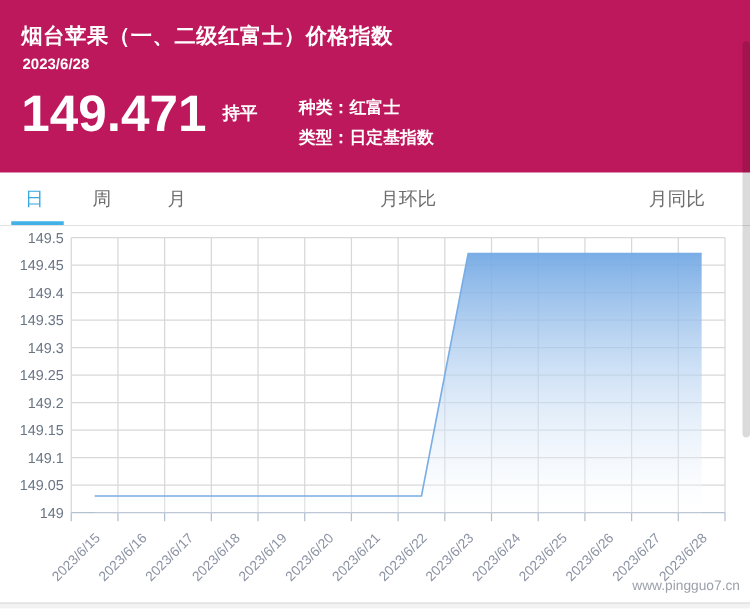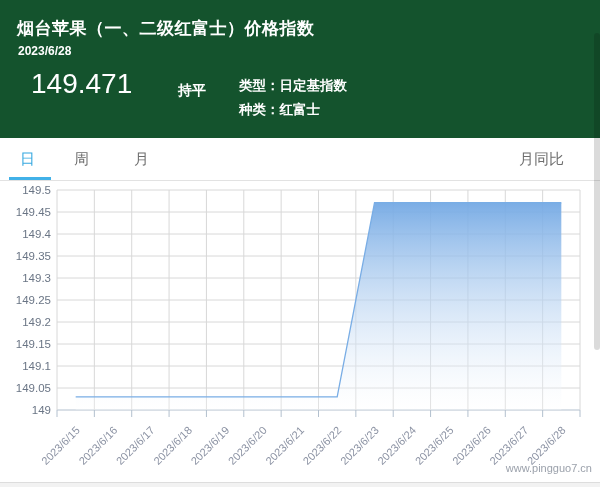--- a/index.html
+++ b/index.html
@@ -1,24 +1,24 @@
 <!DOCTYPE html>
 <html><head>
 <meta charset="utf-8">
 <style>
   * { margin:0; padding:0; box-sizing:border-box; }
   html,body { width:600px; height:487px; }
   body { font-family:"Liberation Sans","DejaVu Sans",sans-serif; background:#fff; }
   .widget { position:relative; width:600px; height:487px; background:#fff; overflow:hidden; }
 
   
-  .hdr { position:absolute; left:0; top:0; width:600px; height:147px; background:#14532d; color:#fff; }
+  .hdr { position:absolute; left:0; top:0; width:600px; height:147px; background:#be185d; color:#fff; }
   .hdr-title { position:absolute; left:17px; top:17px; font-size:17px; font-weight:bold; letter-spacing:.5px; }
   .hdr-date { position:absolute; left:18px; top:44px; font-size:12px; font-weight:bold; }
-  .hdr-value { position:absolute; left:31px; top:68px; font-size:28px; font-weight:400; letter-spacing:0px; }
+  .hdr-value { position:absolute; left:17px; top:68px; font-size:41px; font-weight:700; letter-spacing:0px; }
   .hdr-trend { position:absolute; left:150px; top:82px; font-size:14px; font-weight:bold;margin-left:28px; }
   .hdr-info { position:absolute; left:239px; top:74px; font-size:13.5px; font-weight:bold; line-height:24px; }
 
   
   .tabs { position:absolute; left:0; top:138px; width:600px; height:43px; background:#fff; border-bottom:1px solid #e2e2e2; }
   .tab { position:absolute; top:0; height:42px; display:flex; align-items:center; font-size:15px; color:#6e6e6e; cursor:pointer; }
   .tab.active { color:#38a9e0; }
   .tab.active .underline { position:absolute; left:50%; bottom:0; width:42px; height:3px; margin-left:-19px; background:#41b1e8; }
 
   
@@ -34,35 +34,38 @@
 <body>
 
 <div class="widget">
 
   <div class="hdr">
     <div class="hdr-title">烟台苹果（一、二级红富士）价格指数</div>
     <div class="hdr-date">2023/6/28</div>
     <div class="hdr-value">149.471</div>
     <div class="hdr-trend">持平</div>
     <div class="hdr-info">
+      <div>种类：红富士</div>
       <div>类型：日定基指数</div>
-      <div>种类：红富士</div>
     </div>
   </div>
 
   <div class="tabs">
     <div class="tab active" style="left:20px">
         <span>日</span>
         <span class="underline"></span>
       </div>
     <div class="tab" style="left:74px">
         <span>周</span>
       </div>
     <div class="tab" style="left:134px">
         <span>月</span>
+      </div>
+    <div class="tab" style="left:304px">
+        <span>月环比</span>
       </div>
     <div class="tab" style="left:519px">
         <span>月同比</span>
       </div>
   </div>
 
   <div class="chart-wrap">
     <svg id="chart-svg" width="600" height="306" xmlns="http://www.w3.org/2000/svg">
         <defs>
           <linearGradient id="areaGrad" gradientUnits="userSpaceOnUse" x1="0" y1="21.7599999999984" x2="0" y2="229">

